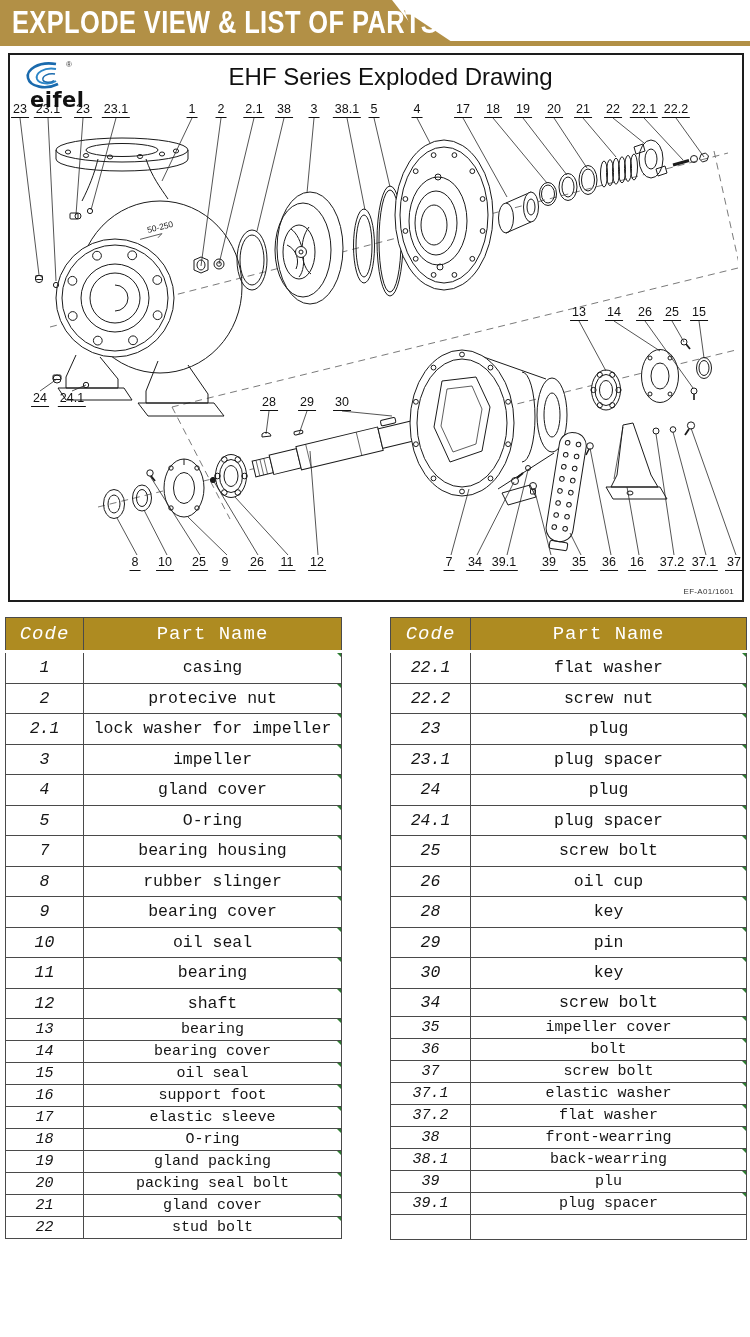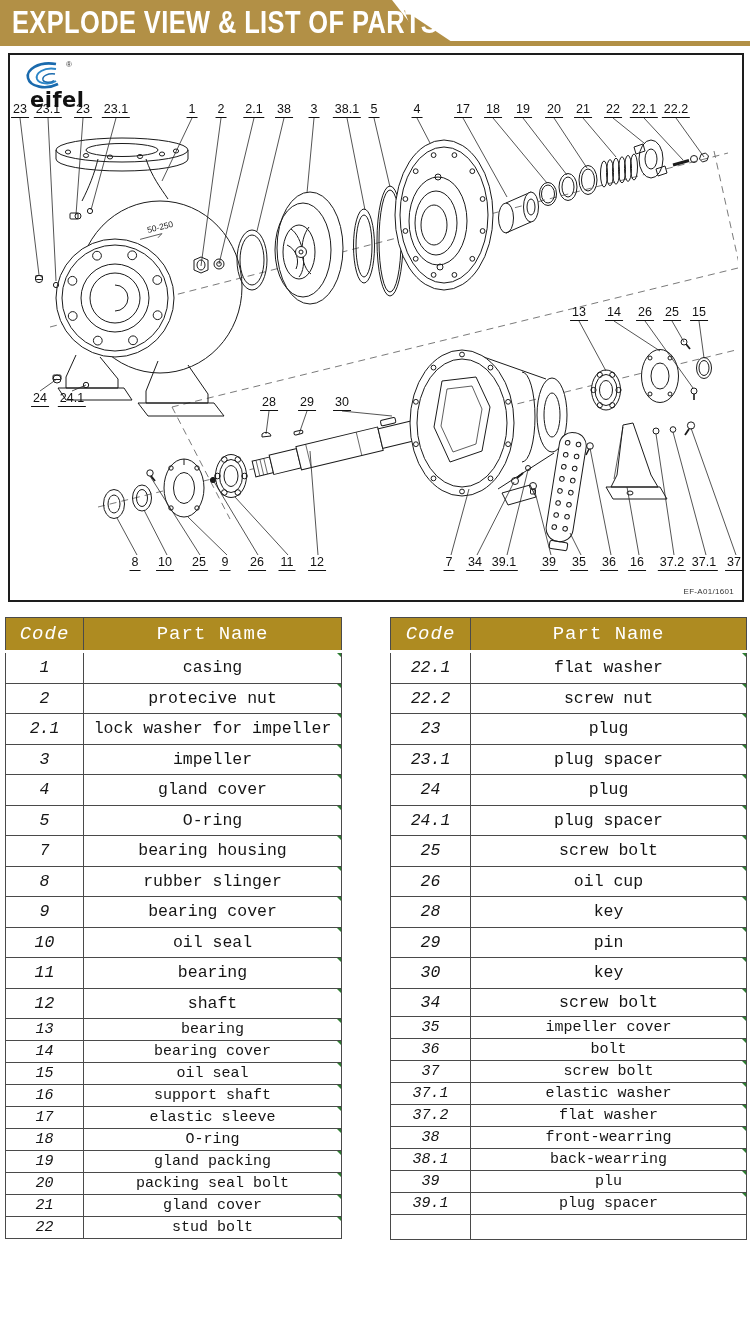--- a/index.html
+++ b/index.html
@@ -419,20 +419,21 @@
   <div class="logo">
     <svg width="58" height="34" viewBox="0 0 58 34" fill="none">
       <path d="M34,6 C16,3 4,12 6,20 C8,29 24,32 36,26" stroke="#1a6aad" stroke-width="2.6"></path>
       <path d="M34,11 C22,9 13,15 15,21 C17,26 28,27 34,23" stroke="#2b86c8" stroke-width="2"></path>
       <path d="M33,16 C26,15 20,18 21,22 C22,25 29,25 32,22.5" stroke="#1a6aad" stroke-width="1.5"></path>
       <text x="44" y="9" font-size="8" fill="#333" stroke="none" font-family="Liberation Sans, sans-serif" id="regmark">®</text>
     </svg>
     <div class="word">eifel</div>
   </div>
 
+  <div class="title">EHF Series Exploded Drawing</div>
   <div class="doccode">EF-A01/1601</div>
   <div id="labels">
       <span class="part-label" style="left: 10px; top: 48px;">23</span>
       <span class="part-label" style="left: 38px; top: 48px;">23.1</span>
       <span class="part-label" style="left: 73px; top: 48px;">23</span>
       <span class="part-label" style="left: 106px; top: 48px;">23.1</span>
       <span class="part-label" style="left: 182px; top: 48px;">1</span>
       <span class="part-label" style="left: 211px; top: 48px;">2</span>
       <span class="part-label" style="left: 244px; top: 48px;">2.1</span>
       <span class="part-label" style="left: 274px; top: 48px;">38</span>
@@ -546,21 +547,21 @@
         <tr>
           <td class="code">14</td>
           <td class="name">bearing cover</td>
         </tr>
         <tr>
           <td class="code">15</td>
           <td class="name">oil seal</td>
         </tr>
         <tr>
           <td class="code">16</td>
-          <td class="name">support shaft</td>
+          <td class="name">support foot</td>
         </tr>
         <tr>
           <td class="code">17</td>
           <td class="name">elastic sleeve</td>
         </tr>
         <tr>
           <td class="code">18</td>
           <td class="name">O-ring</td>
         </tr>
         <tr>

